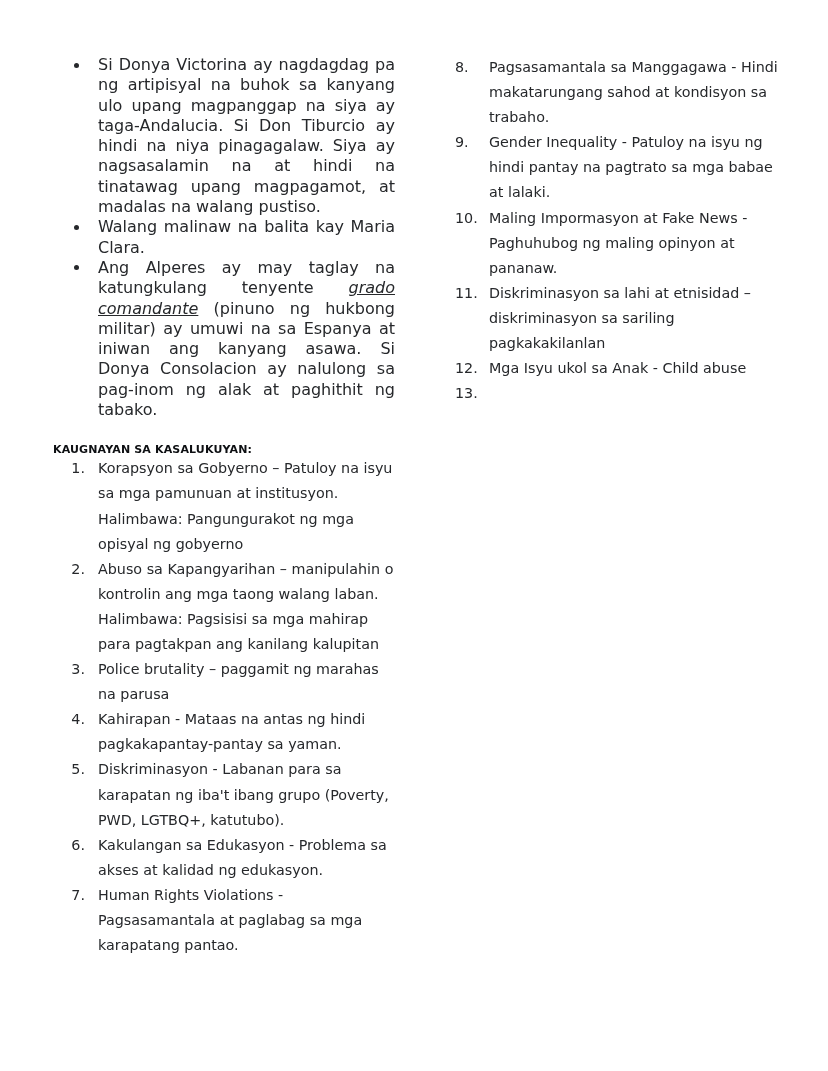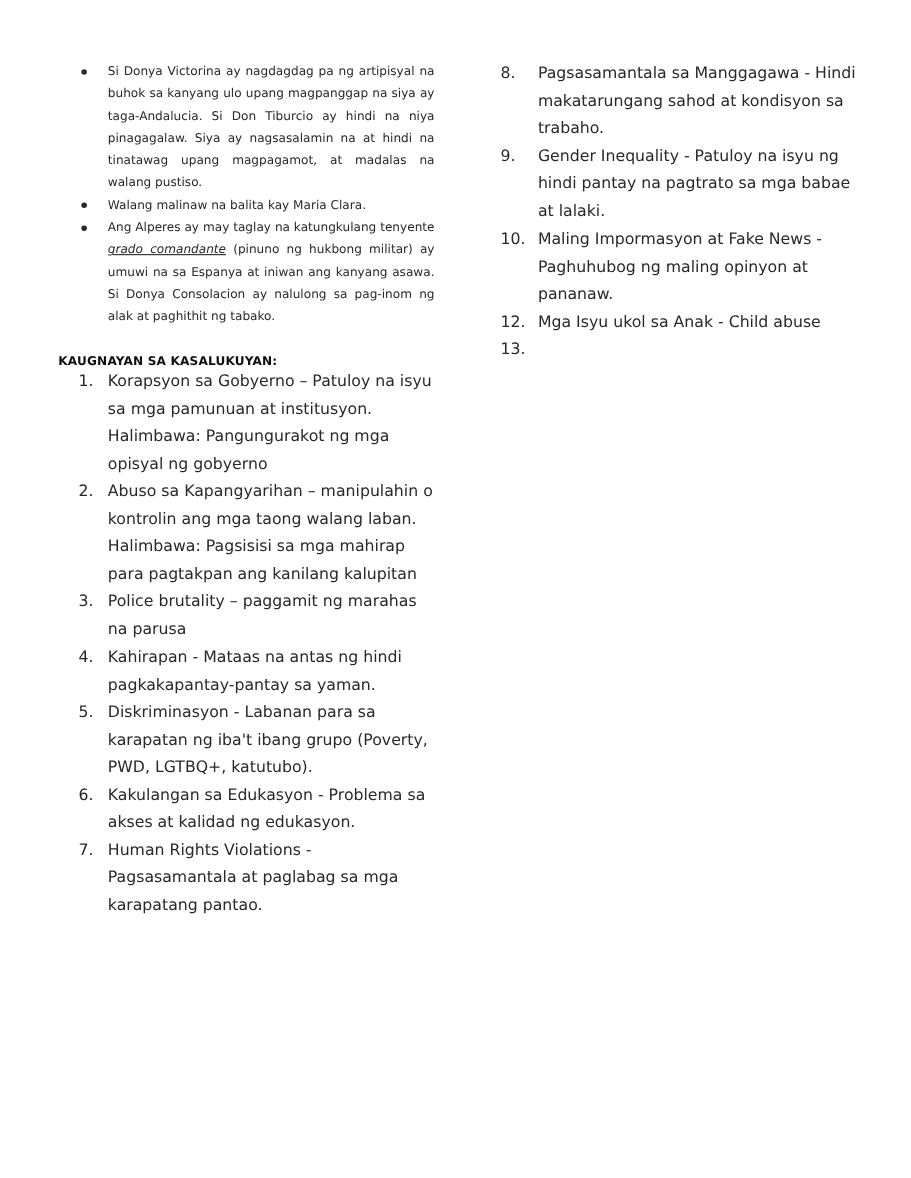--- a/index.html
+++ b/index.html
@@ -42,21 +42,21 @@
   
   ul.bullets {
     list-style: none;
     margin: 0;
     padding: 0;
   }
   ul.bullets > li {
     position: relative;
     padding-left: 43px;
     margin: 0 0 0 0;
-    font-size: 11px;
+    font-size: 16px;
     line-height: 20.3px;
     text-align: justify;
     text-justify: inter-word;
     color: #26282b;
   }
   ul.bullets > li .bullet-dot {
     position: absolute;
     left: 19px;
     top: 7.5px;
     width: 5px;
@@ -164,20 +164,23 @@
       <li>
         <span class="num">8.</span><span>Pagsasamantala sa Manggagawa - Hindi makatarungang sahod at kondisyon sa trabaho.</span>
       </li>
       <li>
         <span class="num">9.</span><span>Gender Inequality - Patuloy na isyu ng hindi pantay na pagtrato sa mga babae at lalaki.</span>
       </li>
       <li>
         <span class="num">10.</span><span>Maling Impormasyon at Fake News - Paghuhubog ng maling opinyon at pananaw.</span>
       </li>
       <li>
+        <span class="num">11.</span><span>Diskriminasyon sa lahi at etnisidad – diskriminasyon sa sariling pagkakakilanlan</span>
+      </li>
+      <li>
         <span class="num">12.</span><span>Mga Isyu ukol sa Anak - Child abuse</span>
       </li>
       <li>
         <span class="num">13.</span>
       </li>
     </ol>
   </div>
 
 </div>
 

